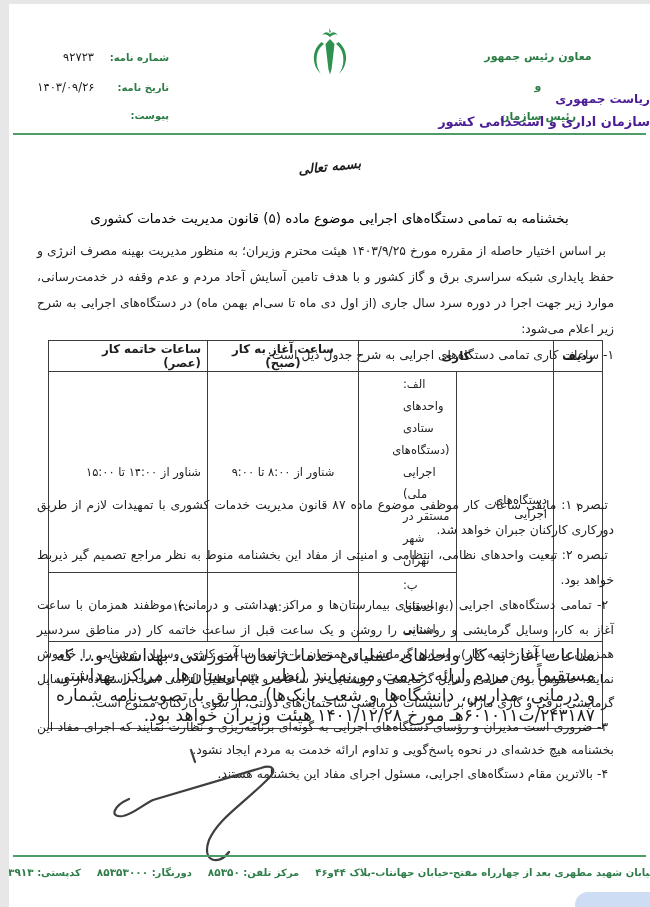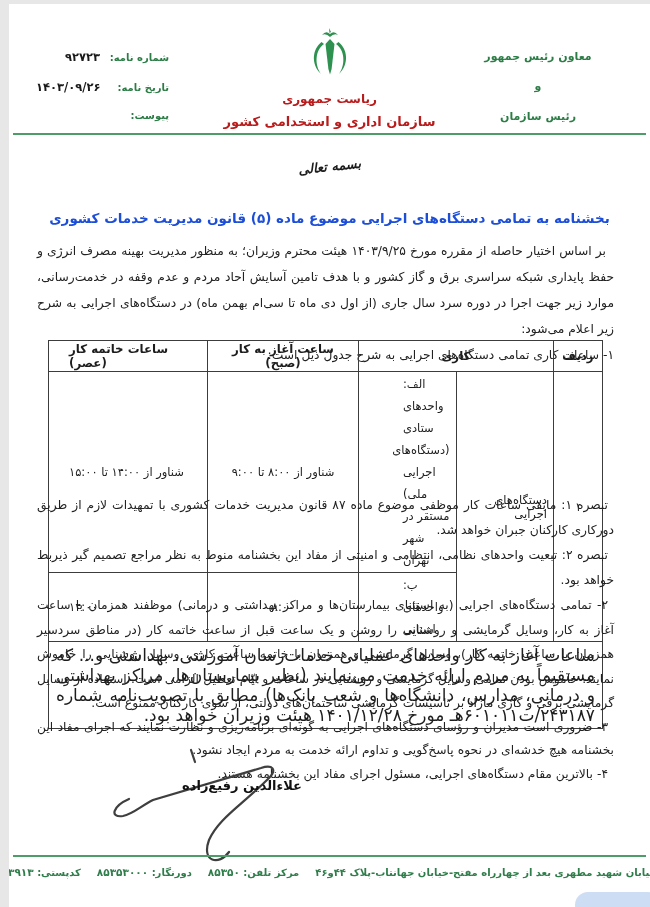--- a/index.html
+++ b/index.html
@@ -11,63 +11,63 @@
   .page{
     position:absolute;left:9px;top:4px;width:641px;height:903px;
     background:#ffffff;direction:rtl;overflow:hidden;
   }
   
   .lh-right{
     position:absolute;top:38px;right:42px;width:140px;text-align:center;
     color:#2b7d45;font-size:11px;font-weight:bold;line-height:30px;
   }
   .lh-center{
-    position:absolute;top:22px;left:0;right:0;text-align:center;color:#b91c1c;
+    position:absolute;top:22px;left:0;right:0;text-align:right;color:#4c1d95;
   }
   .lh-center .emblem{display:block;margin:0 auto 4px auto;}
   .lh-center .l1{font-size:12px;font-weight:bold;line-height:22px;}
   .lh-center .l2{font-size:13px;font-weight:bold;line-height:24px;}
   .lh-left{
     position:absolute;top:46px;left:40px;width:120px;
   }
   .lh-field{display:flex;flex-direction:row;align-items:baseline;height:30px;}
   .lh-field .flabel{color:#2b7d45;font-size:10px;font-weight:bold;white-space:nowrap;width:52px;}
-  .lh-field .fvalue{color:#1a1a1a;font-size:11.5px;font-weight:bold;white-space:nowrap;margin-right:17px;}
+  .lh-field .fvalue{color:#1a1a1a;font-size:11.5px;font-weight:normal;white-space:nowrap;margin-right:23px;}
   .rule{position:absolute;left:4px;right:4px;height:2px;background:#4e9c68;}
   .rule-top{top:129px;}
   .rule-bottom{top:851px;}
   
   .besmele{
     position:absolute;top:155px;left:0;right:0;text-align:center;
     color:#1c1c1c;font-size:13px;font-style:italic;font-weight:bold;
     transform:rotate(-6deg);
   }
   .doc-title{
     position:absolute;top:206px;left:20px;right:20px;text-align:center;
-    font-size:13.5px;font-weight:bold;color:#1d4ed8;
+    font-size:13.5px;font-weight:normal;color:#000000;
   }
   .intro-block{
     position:absolute;top:234px;right:36px;left:28px;
     font-size:12.3px;color:#222;text-align:justify;
   }
   .intro-block .intro{line-height:26px;text-indent:8px;margin:0;}
   .intro-block .item1{line-height:26px;margin:0;}
   
   .wtable{
     position:absolute;top:336px;right:47px;left:39px;
     border-collapse:collapse;table-layout:fixed;width:555px;
     font-size:11.5px;color:#1d1d1d;
   }
   .wtable th,.wtable td{border:1.4px solid #3c3c3c;padding:1px 6px;}
   .wtable th{font-weight:bold;font-size:11.8px;height:20px;}
   .wtable .c-row{width:36px;text-align:center;}
   .wtable .c-grp{width:62px;text-align:right;}
   .wtable .c-unit{width:168px;text-align:left;line-height:22px;padding-left:44px;}
   .wtable .c-start{width:138px;text-align:center;}
-  .wtable .c-end{width:132px;text-align:left;padding-left:20px;}
+  .wtable .c-end{width:132px;text-align:right;padding-left:20px;}
   .wtable .rowA td{height:48px;}
   .wtable .rowB td{height:21px;}
   .wtable .noteCell{
     text-align:justify;line-height:20px;font-size:17px;padding:3px 7px;margin-left:39px;
   }
   
   .clauses{
     position:absolute;top:489px;right:36px;left:28px;
     font-size:12.3px;color:#222;text-align:justify;
   }
@@ -181,21 +181,20 @@
     <p class="i4">۴- بالاترین مقام دستگاه‌های اجرایی، مسئول اجرای مفاد این بخشنامه هستند.</p>
   </div>
 
   <div class="sig-wrap">
     <svg class="sig-svg" width="230" height="130" viewBox="0 0 230 130">
       <g fill="none" stroke="#3f3f3f" stroke-width="2.2" stroke-linecap="round">
         <path d="M92,8 L96,20"></path>
         <path d="M30,57 C14,64 10,76 24,74 C34,72 42,64 54,58 L162,26 C174,22 178,28 170,36 C142,64 120,76 110,98 C102,120 120,124 130,110"></path>
       </g>
     </svg>
-    <div class="sig-name">علاءالدین رفیع‌زاده</div>
   </div>
 
   <div class="rule rule-bottom"></div>
 
   <div class="footer">
     <span>تهران-خیابان شهید مطهری بعد از چهارراه مفتح-خیابان جهانتاب-پلاک ۴۴و۴۶</span>
     <span>
       <span>مرکز تلفن:</span>
       <span class="num">۸۵۳۵۰</span>
     </span>

